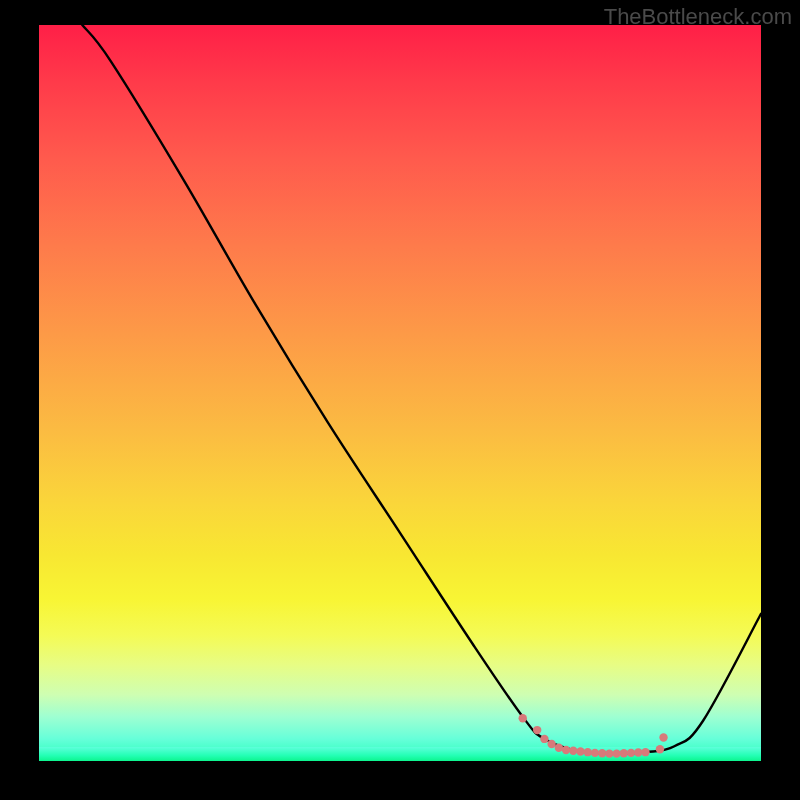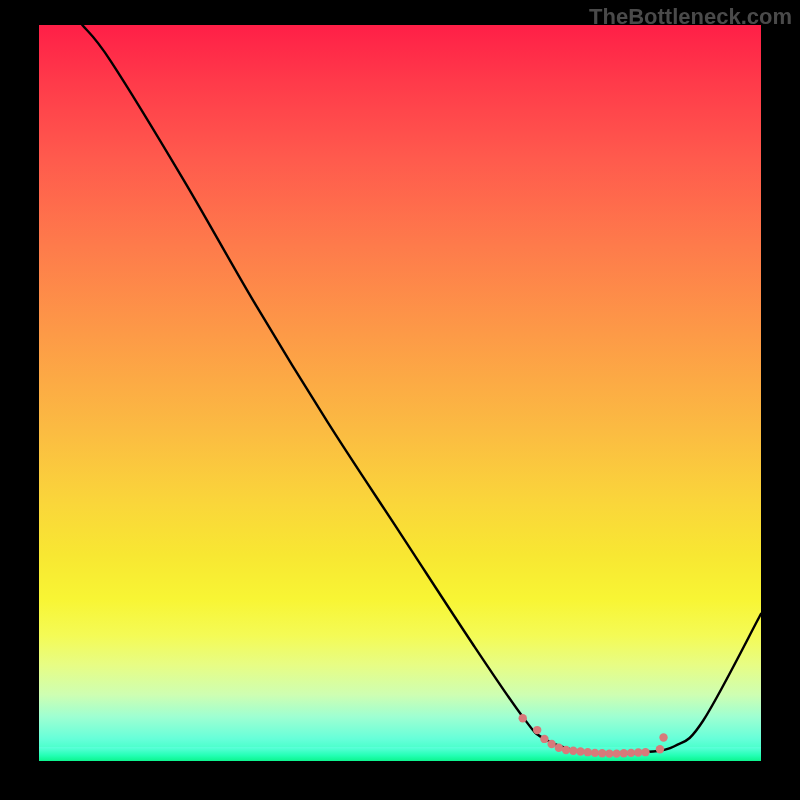--- a/index.html
+++ b/index.html
@@ -16,21 +16,21 @@
     width: 800px;
     height: 800px;
     background: #000;
   }
   .watermark {
     position: absolute;
     top: 4px;
     right: 8px;
     color: #4a4a4a;
     font-size: 22px;
-    font-weight: bold;
+    font-weight: normal;
     z-index: 10;
   }
   .plot {
     position: absolute;
     left: 39px;
     top: 25px;
     width: 722px;
     height: 736px;
   }
   .gradient {

